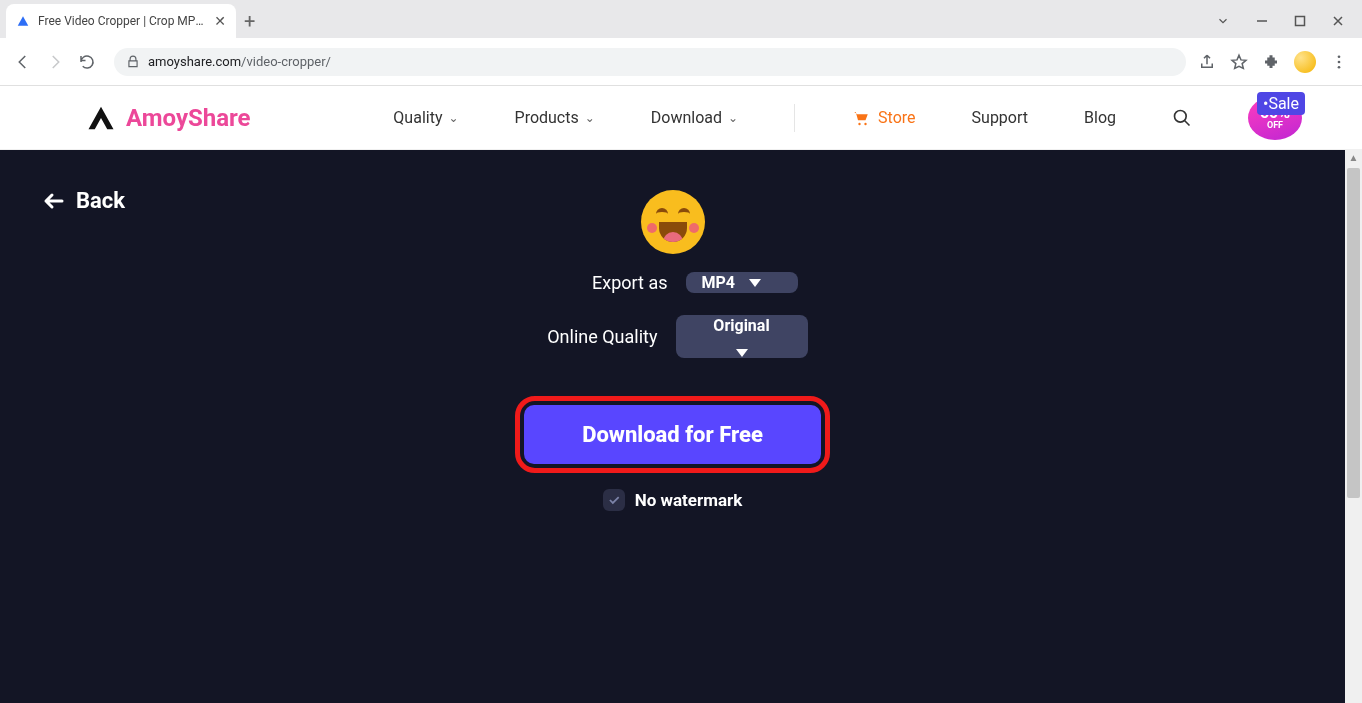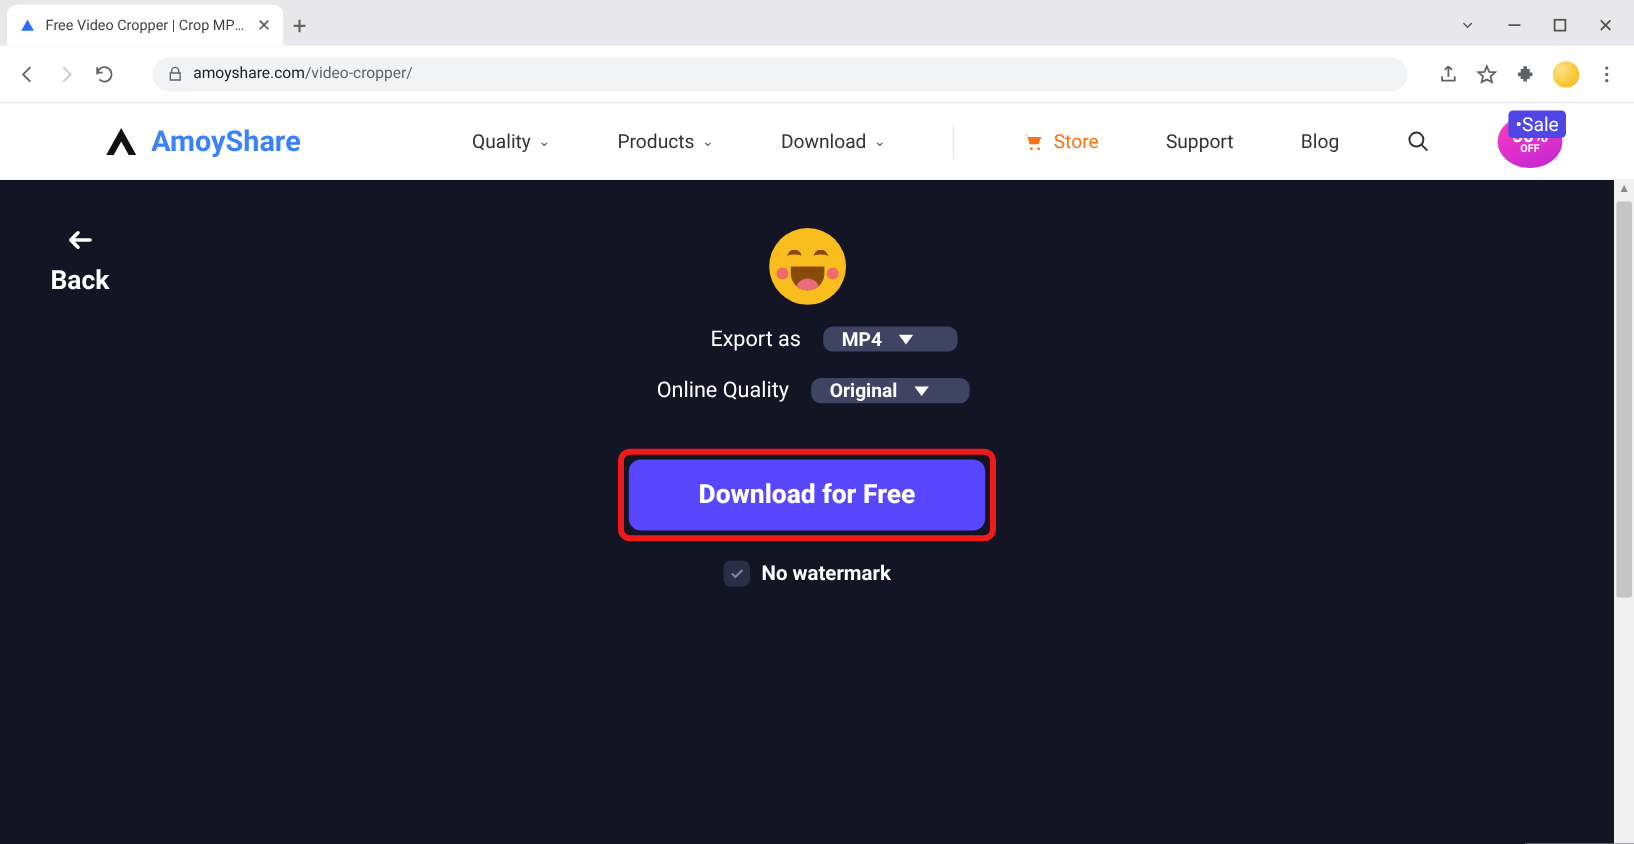--- a/index.html
+++ b/index.html
@@ -8,67 +8,67 @@
 
 .browser-chrome { background: #e8e8ea; }
 .tab-bar { display: flex; align-items: center; height: 38px; padding: 4px 4px 0 6px; }
 .tab { display: flex; align-items: center; gap: 8px; background: #fff; border-radius: 8px 8px 0 0; height: 34px; width: 230px; padding: 0 10px; font-size: 12px; color: #444; }
 .tab .favicon { width: 14px; height: 14px; }
 .tab .title { flex: 1; white-space: nowrap; overflow: hidden; text-overflow: ellipsis; }
 .tab .close { color: #555; font-size: 14px; }
 .new-tab { margin-left: 8px; color: #666; font-size: 20px; line-height: 1; }
 .win-controls { margin-left: auto; display: flex; align-items: center; gap: 26px; padding-right: 14px; color: #555; }
 .win-controls svg, .win-controls span { font-size: 14px; }
-.addr-bar { display: flex; align-items: center; height: 48px; background: #fff; border-bottom: 1px solid #e0e0e0; padding: 0 8px; gap: 25px; }
+.addr-bar { display: flex; align-items: center; height: 48px; background: #fff; border-bottom: 1px solid #e0e0e0; padding: 0 8px; gap: 12px; }
 .addr-bar .nav-icons { display: flex; align-items: center; gap: 14px; color: #5f6368; padding: 0 6px; }
 .addr-bar .nav-icons .disabled { opacity: 0.35; }
 .url-region { flex: 1; display: flex; align-items: center; background: #f1f3f4; border-radius: 14px; height: 28px; padding: 0 12px; gap: 8px; color: #5f6368; font-size: 13px; }
 .url-region .url { color: #202124; }
 .url-region .url .muted { color: #5f6368; }
 .right-icons { display: flex; align-items: center; gap: 14px; color: #5f6368; padding-right: 6px; }
 .right-icons .profile { width: 22px; height: 22px; border-radius: 50%; background: radial-gradient(circle at 30% 30%, #ffe28a, #f5b400); }
 
 
 .site-header { display: flex; align-items: center; height: 64px; background: #fff; padding: 0 60px 0 86px; gap: 40px; border-bottom: 1px solid #f0f0f0; }
 .logo { display: flex; align-items: center; gap: 10px; }
 .logo svg { width: 30px; height: 30px; }
-.logo-text { font-size: 24px; font-weight: 700; color: #3b82f6; }
+.logo-text { font-size: 24px; font-weight: 700; color: #ec4899; }
 .nav { display: flex; align-items: center; gap: 56px; margin-left: auto; font-size: 16px; color: #333; }
 .nav-item { display: flex; align-items: center; gap: 6px; cursor: pointer; }
 .nav-item .chev { font-size: 12px; color: #666; }
 .nav-divider { width: 1px; height: 28px; background: #e5e5e5; }
 .store { display: flex; align-items: center; gap: 7px; color: #f97316; }
 .store svg { fill: #f97316; }
 .search-btn svg { width: 20px; height: 20px; stroke: #333; }
 .sale-badge { position: relative; width: 54px; height: 44px; }
 .sale-badge .ellipse { position: absolute; inset: 0; background: linear-gradient(160deg, #ff3dbe, #c026d3); border-radius: 50%; display: flex; flex-direction: column; align-items: center; justify-content: center; color: #fff; font-weight: 700; font-size: 14px; line-height: 1; }
 .sale-badge .pill { position: absolute; top: -4px; right: -3px; background: #4f46e5; color: #fff; font-size: 16px; padding: 2px 6px; border-radius: 4px; }
 
 
 .main { background: #131525; height: calc(703px - 38px - 36px - 64px); position: relative; overflow: hidden; color: #fff; }
-.back { position: absolute; left: 42px; top: 38px; display: flex; align-items: center; gap: 10px; font-size: 22px; font-weight: 700; flex-direction: column; }
+.back { position: absolute; left: 42px; top: 38px; display: flex; align-items: center; gap: 10px; font-size: 22px; font-weight: 700; }
 .startover { position: absolute; right: 50px; top: 32px; background: #3f4463; color: #fff; border-radius: 6px; padding: 9px 16px; display: flex; align-items: center; gap: 8px; font-size: 16px; font-weight: 500; }
 .emoji { width: 64px; height: 64px; border-radius: 50%; background: #f9bd1e; margin: 40px auto 18px; position: relative; }
 .emoji::before, .emoji::after { content: ''; position: absolute; }
 .emoji .eye { position: absolute; width: 12px; height: 8px; border-top: 4px solid #8a4b0a; border-radius: 10px 10px 0 0; top: 18px; }
 .emoji .eye.l { left: 15px; }
 .emoji .eye.r { right: 15px; }
 .emoji .mouth { position: absolute; width: 28px; height: 20px; background: #8a4b0a; border-radius: 0 0 16px 16px; left: 18px; top: 32px; overflow: hidden; }
 .emoji .mouth::after { content: ''; position: absolute; bottom: 0; left: 4px; width: 20px; height: 10px; background: #e96b7c; border-radius: 10px 10px 0 0; }
 .emoji .blush { position: absolute; width: 10px; height: 10px; background: #ef6a6a; border-radius: 50%; top: 33px; }
 .emoji .blush.l { left: 6px; }
 .emoji .blush.r { right: 6px; }
 .headline { text-align: center; font-size: 30px; font-weight: 800; margin-bottom: 42px; }
 .row { display: flex; align-items: center; justify-content: center; gap: 18px; margin-bottom: 22px; }
 .row .label { font-size: 18px; font-weight: 400; min-width: 120px; text-align: right; }
 .dropdown { background: #3f4463; border-radius: 8px; padding: 1px 16px; display: flex; align-items: center; gap: 14px; min-width: 112px; font-weight: 700; }
-.dropdown.q { min-width: 132px; }
+.dropdown.q { min-width: 132px; flex-direction: column; }
 .dropdown .tri { width: 0; height: 0; border-left: 6px solid transparent; border-right: 6px solid transparent; border-top: 8px solid #fff; }
 .cta-wrap { display: flex; flex-direction: column; align-items: center; margin-top: 38px; position: relative; }
-.cta-border { border: 5px solid #f01a1a; border-radius: 10px; padding: 4px; }
+.cta-border { border: 5px solid #f01a1a; border-radius: 20px; padding: 4px; }
 .cta { background: #5946ff; color: #fff; font-size: 22px; font-weight: 800; padding: 17px 58px; border-radius: 10px; text-align: center; }
 .nowm { display: flex; align-items: center; gap: 10px; margin-top: 16px; font-size: 17px; font-weight: 700; }
 .nowm .chk { width: 22px; height: 22px; border-radius: 6px; background: #2b2e45; display: flex; align-items: center; justify-content: center; }
 .nowm .chk svg { stroke: #7c83a8; }
 
 
 .sbar { position: absolute; right: 0; top: 0; width: 17px; bottom: 0; background: #f0f0f0; }
 .sbar .thumb { position: absolute; top: 18px; left: 2px; right: 2px; height: 330px; background: #c5c5c5; border-radius: 2px; }
 .sbar .arrow { position: absolute; left: 0; right: 0; text-align: center; font-size: 10px; color: #888; }
 .sbar .arrow.up { top: 2px; }

